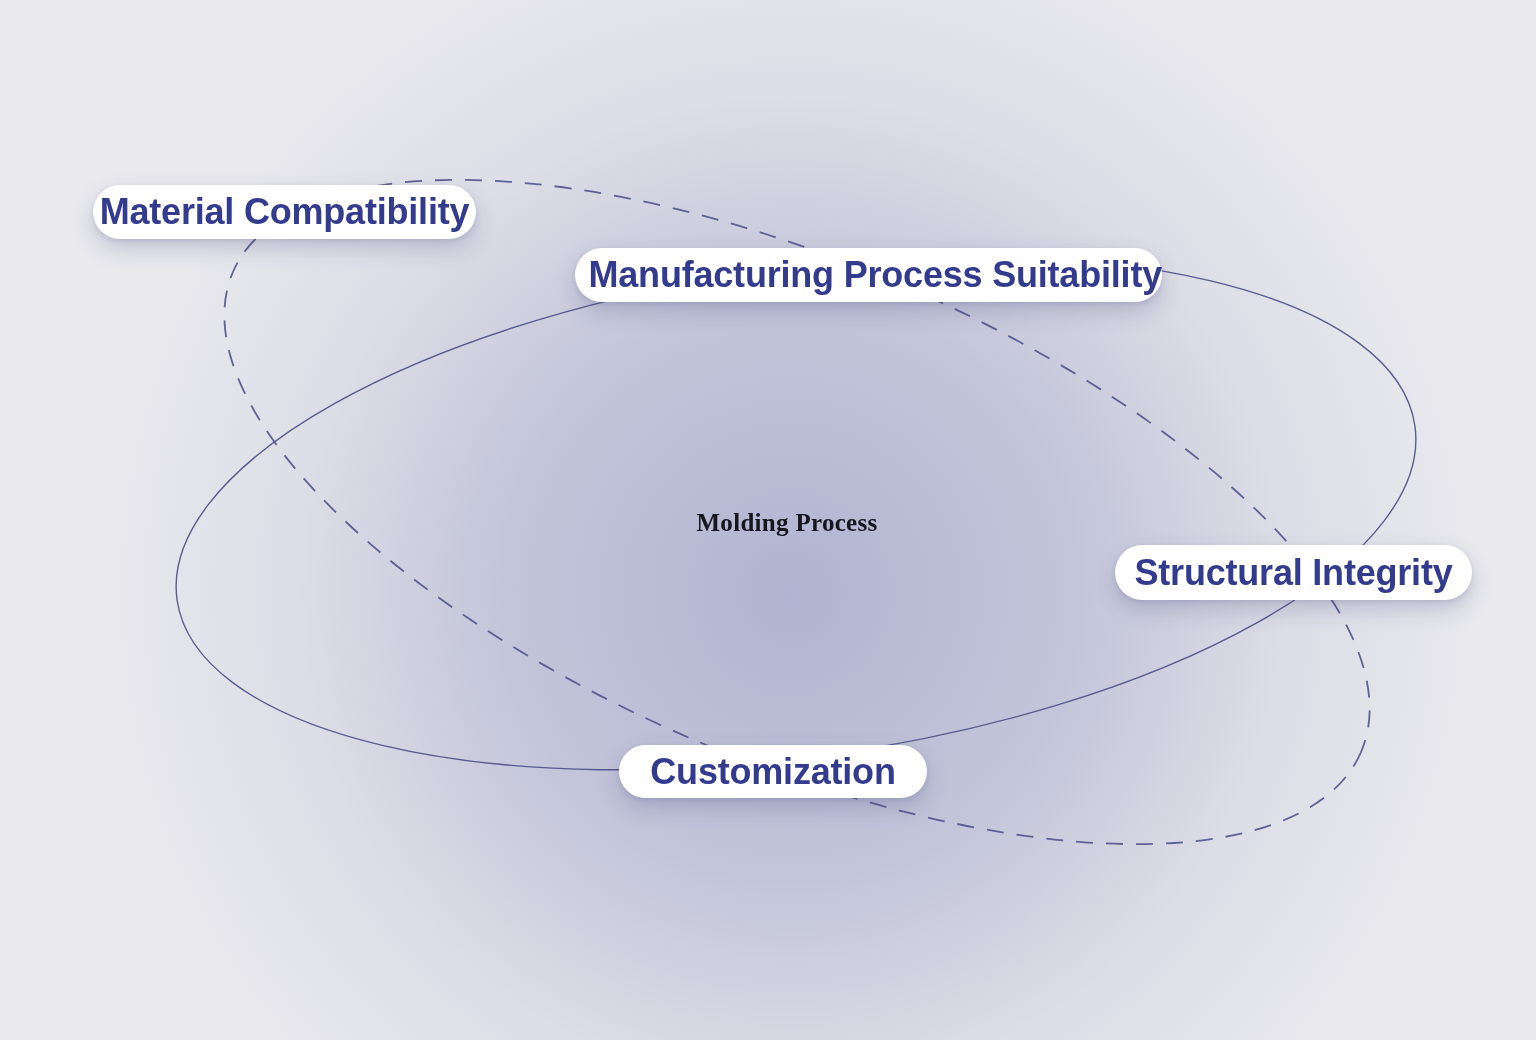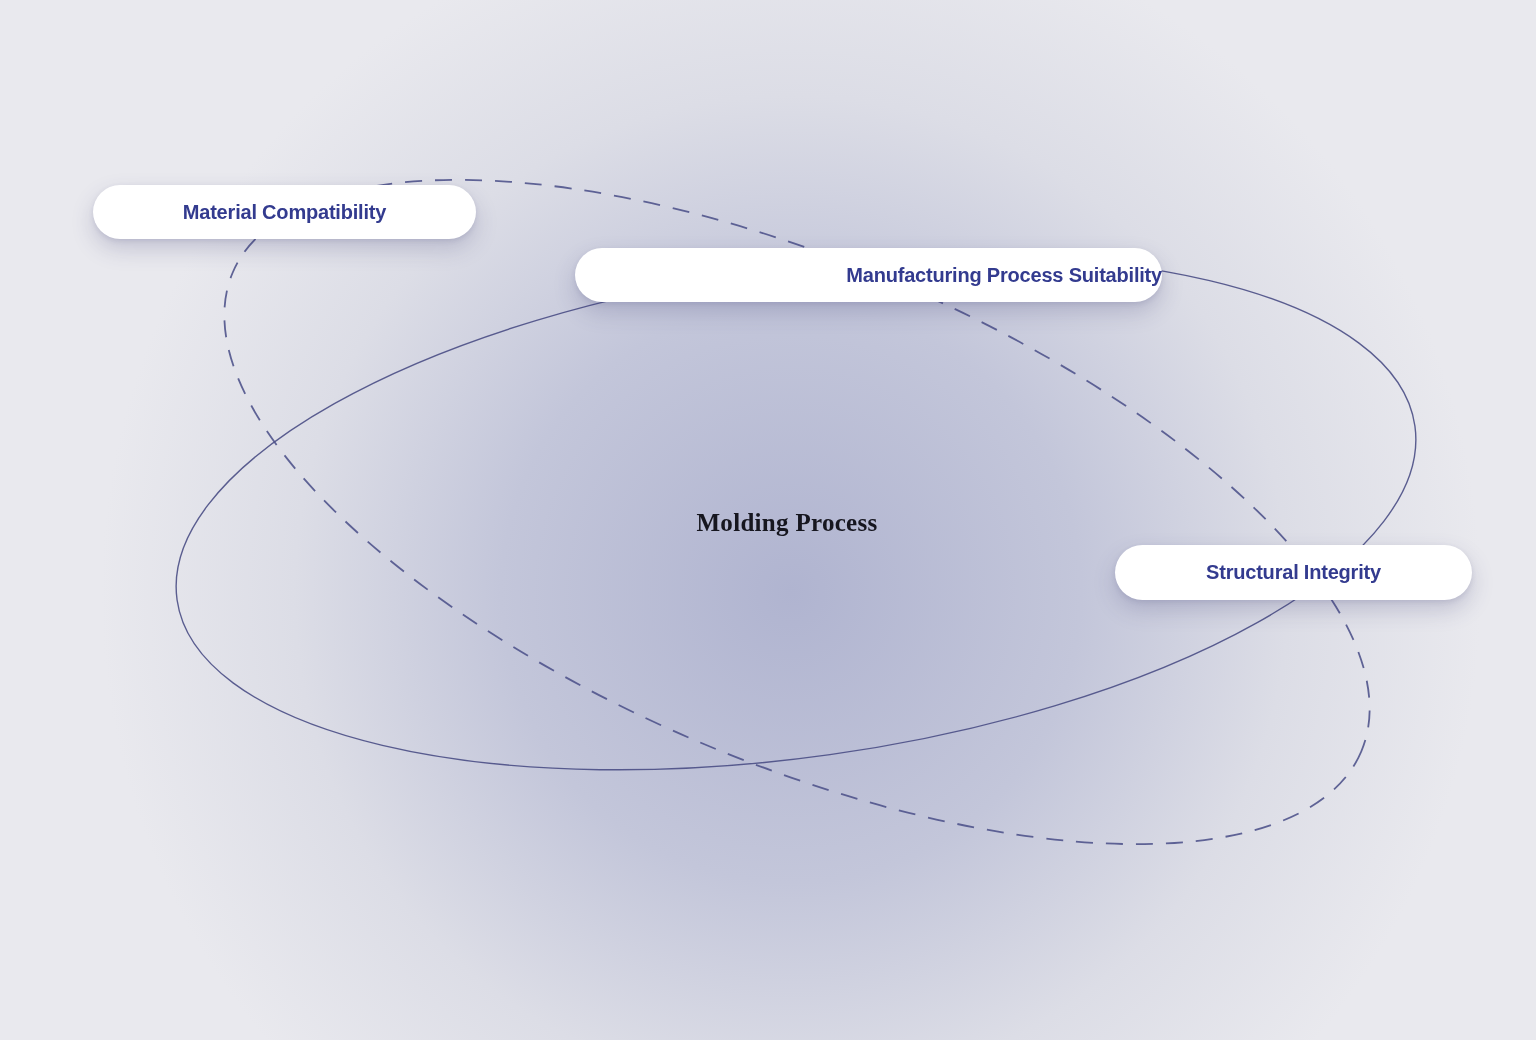--- a/index.html
+++ b/index.html
@@ -13,21 +13,21 @@
   }
   .orbits{position:absolute;left:0;top:0;z-index:1;}
   .pill{
     position:absolute;
     display:flex;align-items:center;justify-content:center;
     background:#ffffff;
     border-radius:28px;
     box-shadow:0 10px 22px rgba(64,66,118,0.22), 0 2px 5px rgba(64,66,118,0.12);
     color:#333b8f;
     font-weight:700;
-    font-size:20px;
+    font-size:36px;
     letter-spacing:-0.2px;
     white-space:nowrap;
     z-index:2;
     cursor:default;
   }
   .center-title{
     position:absolute;
     left:787px;top:523px;
     transform:translate(-50%,-50%);
     font-family:"Liberation Serif", serif;
@@ -63,14 +63,17 @@
 
   <div class="pill n-manufacturing">
     <span>Manufacturing Process Suitability</span>
   </div>
 
 
   <div class="pill n-structural">
     <span>Structural Integrity</span>
   </div>
 
+  <div class="pill n-customization">
+    <span>Customization</span>
+  </div>
 
 </div>
 
 </body></html>

